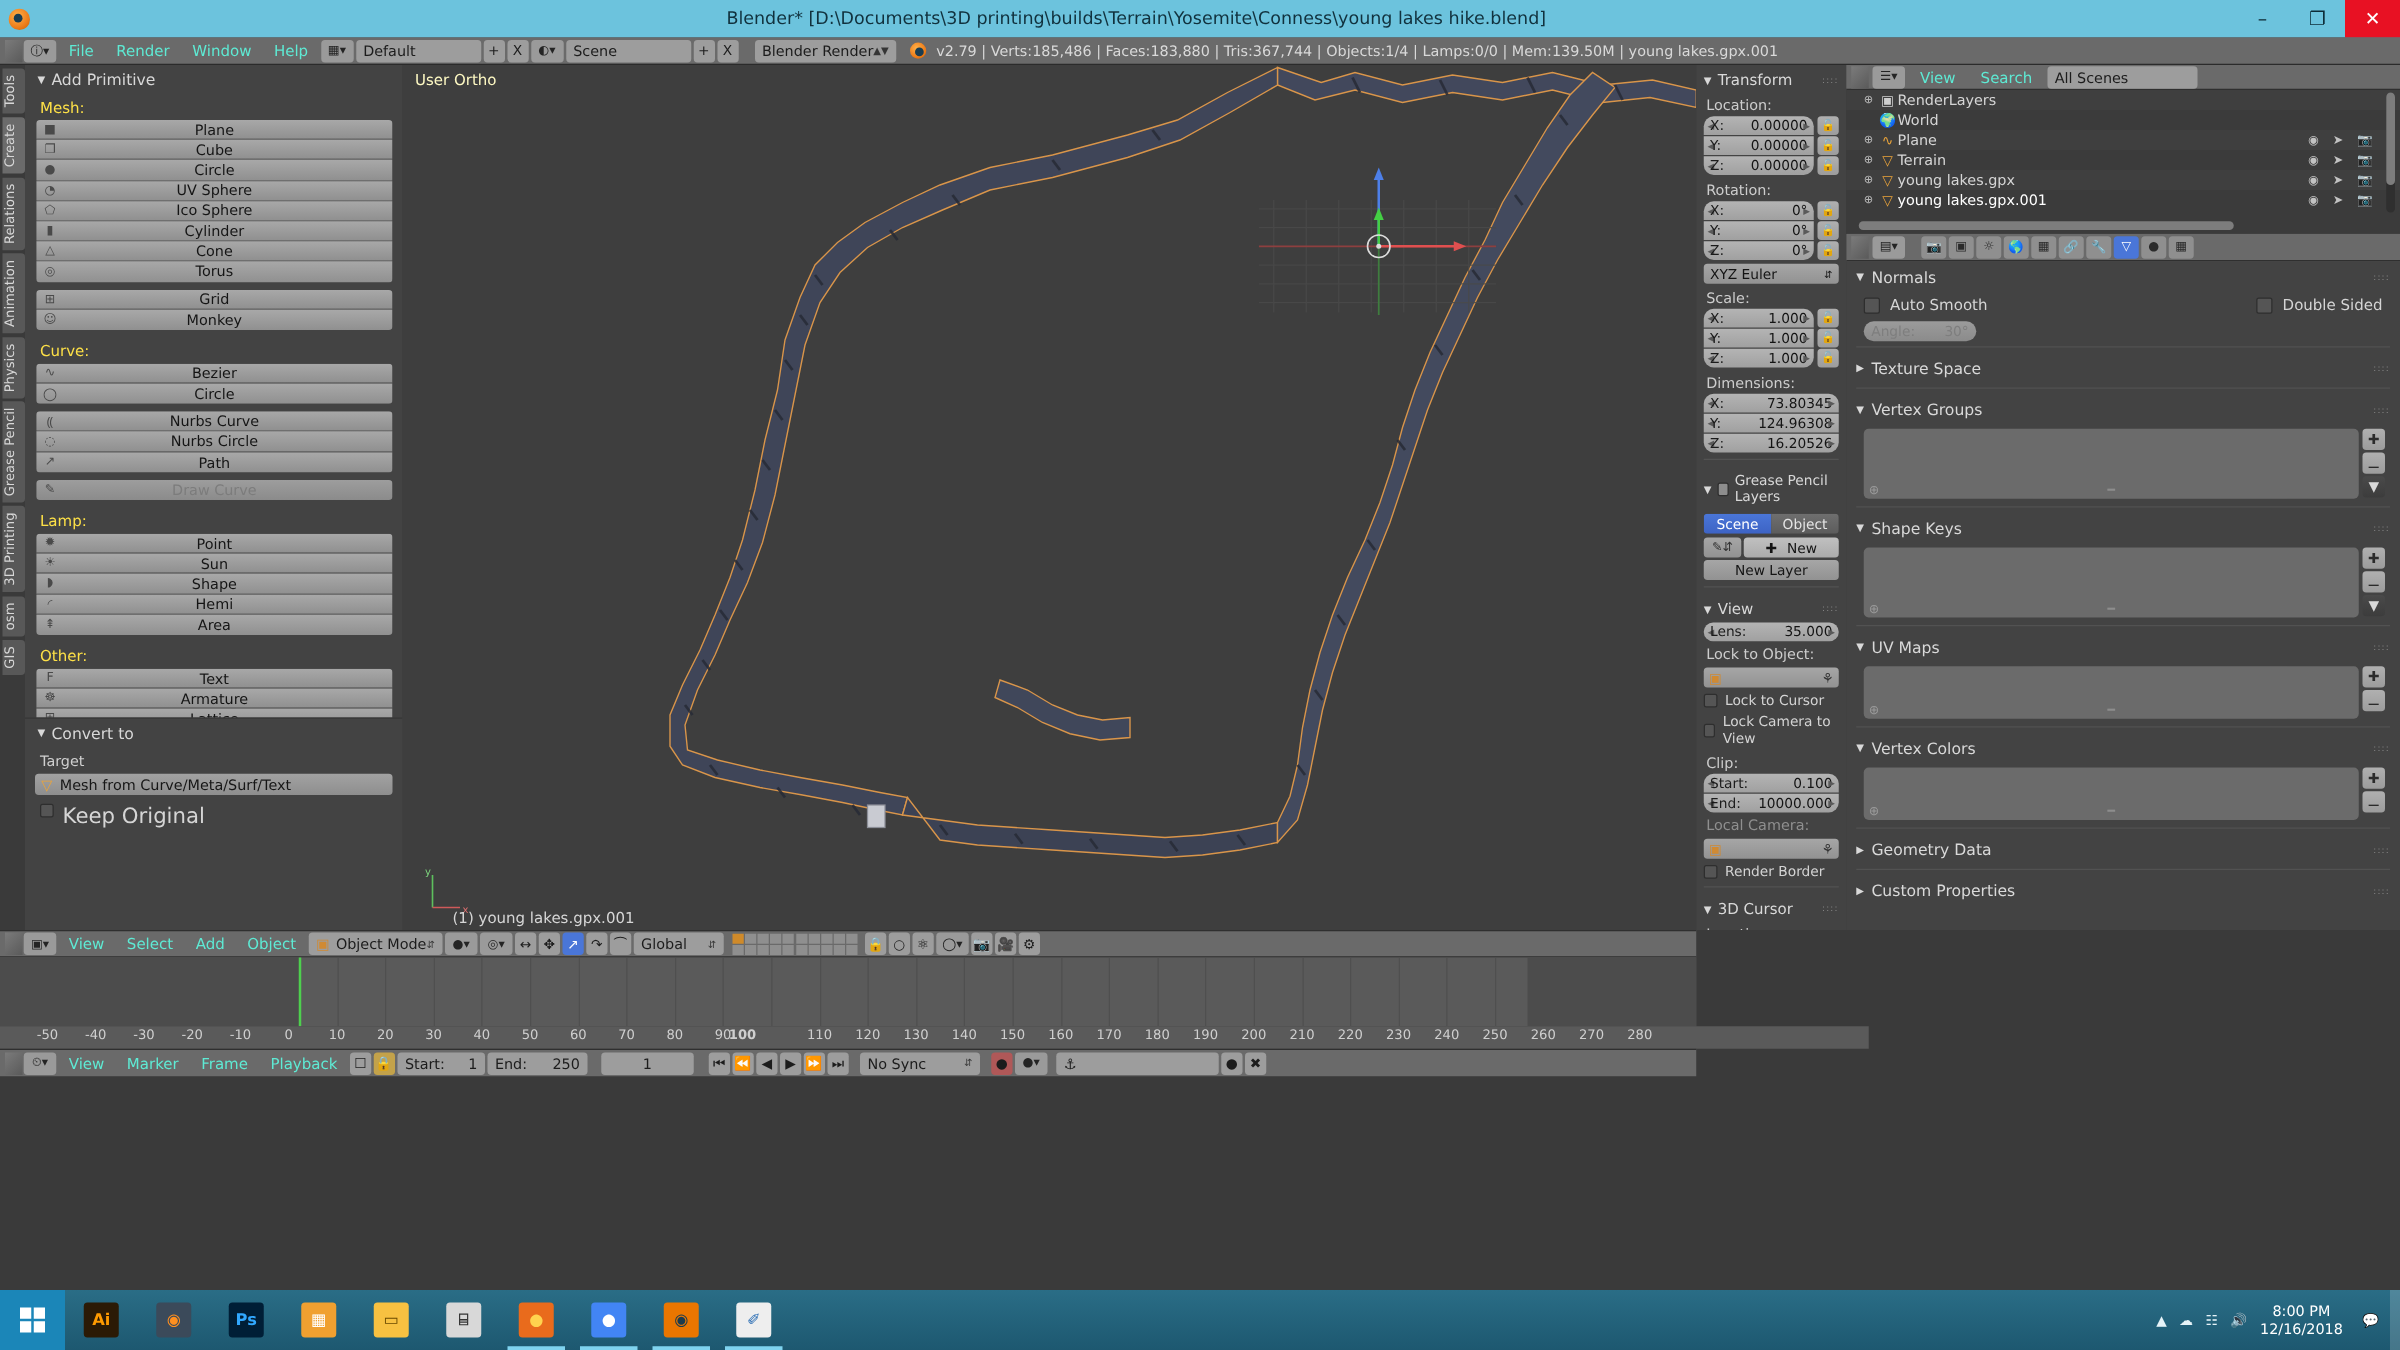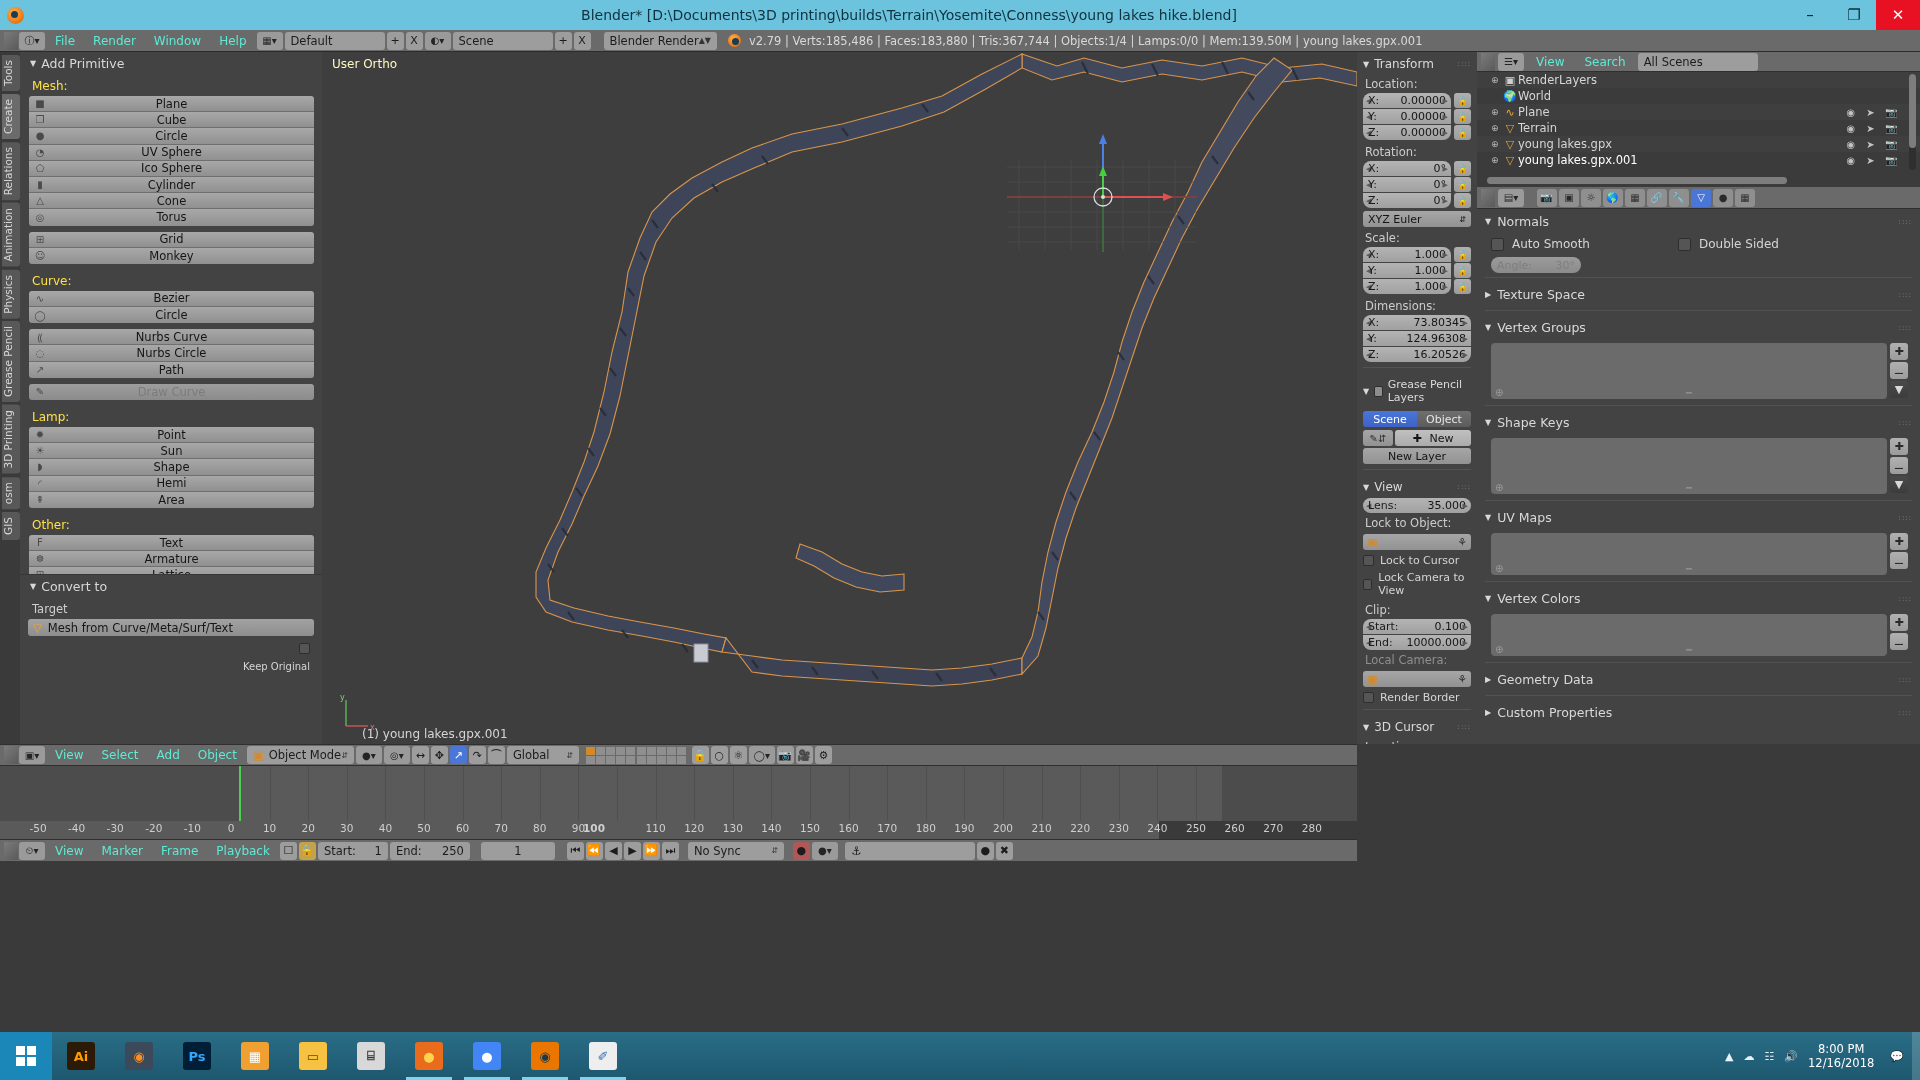--- a/index.html
+++ b/index.html
@@ -113,21 +113,21 @@
     position: absolute; left: 20px; top: 522px; width: 302px; height: 170px;
     background: #434343; border-top: 1px solid #373737;
   }
   .fieldrow { margin: 4px 8px; }
   .lbl { font-size: 11.5px; color: #cfcfcf; padding-left: 4px; }
   .selectbox {
     display:flex; align-items:center; height: 17px; border-radius: 3px;
     background: linear-gradient(#a2a2a2,#8e8e8e); color:#161616; font-size: 11.5px;
     padding: 0 5px; margin-top: 3px;
   }
-  .cbrow { display:flex; align-items:flex-end; gap:7px; margin: 7px 12px; font-size:10px; color:#d5d5d5;flex-direction:column;}
+  .cbrow { display:flex; align-items:flex-start; gap:7px; margin: 7px 12px; font-size:17px; color:#d5d5d5;}
   .cbox { width: 11px; height: 11px; border-radius: 2px; background:#555; border:1px solid #2e2e2e; }
   .cbox.on { background:#8d8d8d; }
 
   
   .viewport {
     position: absolute; left: 322px; top: 52px; width: 1035px; height: 692px;
     background: #3e3e3e; overflow: hidden;
   }
   .vp-label { position:absolute; left: 10px; top: 5px; font-size: 12px; color:#fef9c3; }
   .vp-obj { position:absolute; left: 40px; top: 675px; font-size: 12px; color:#d6d6d6; }
@@ -227,21 +227,21 @@
     width: 20px; height: 18px; border-radius: 3px; background:#8f8f8f;
     display:flex; align-items:center; justify-content:center; font-size:10px; color:#2b2b2b;
   }
   .ptab.active { background:#4a76d8; color:#fff; }
   .p-sec {
     display:flex; align-items:center; gap:6px; padding: 5px 8px 4px 8px;
     font-size: 12.5px; color:#d9d9d9;
   }
   .p-sec .dots { margin-left:auto; letter-spacing:1px; font-size:7px; color:#8b8b8b; }
   .p-hr { height:1px; background:#525252; margin: 4px 8px; }
-  .p-cbrow { display:flex; align-items:center; gap: 88px; padding: 4px 14px; }
+  .p-cbrow { display:flex; align-items:center; gap: 88px; padding: 4px 14px; justify-content: space-between; }
   .p-cb { display:flex; align-items:center; gap:8px; font-size:12px; color:#d5d5d5; }
   .p-cb .cbox { width:13px; height:13px; }
   .p-num {
     display:flex; align-items:center; height:16px; width: 90px; margin: 2px 14px;
     background: linear-gradient(#9b9b9b,#8b8b8b); border-radius: 8px;
     font-size:11px; color:#7e7e7e; padding: 0 6px;
   }
   .p-num .nv { margin-left:auto; }
   .listbox {
     display:flex; margin: 4px 12px 6px 14px; gap: 3px;
@@ -270,21 +270,21 @@
   }
   .timeline {
     position:absolute; left:0; top: 766px; width: 1357px; height: 55px;
     background:#5a5a5a;
   }
   .tl-left { position:absolute; left:0; top:0; width:240px; height:55px; background:#4c4c4c; }
   .tl-right { position:absolute; left:1222px; top:0; width:135px; height:55px; background:#4c4c4c; }
   .tl-playhead { position:absolute; left:239px; top:0; width:2px; height:55px; background:#4ed04e; }
   .tl-ticks { position:absolute; left:0; top:0; width:1357px; height:55px; }
   .tl-ticks i { position:absolute; top:0; width:1px; height:55px; background:#4f4f4f; }
-  .tl-nums { position:absolute; left:0; top: 821px; width: 1159px; height: 18px; background:#5a5a5a;padding-left:28px; }
+  .tl-nums { position:absolute; left:0; top: 821px; width: 1495px; height: 18px; background:#5a5a5a;padding-left:28px; }
   .tl-nums span { position:absolute; top:1px; transform: translateX(-50%); font-size:10.5px; color:#cfcfcf; }
   .tl-foot {
     position:absolute; left:0; top: 839px; width: 1357px; height: 22px;
     background:#6a6a6a; display:flex; align-items:center; padding-left:4px;
     border-top:1px solid #2f2f2f;
   }
 
   
   .taskbar {
     position:absolute; left:0; top: 1032px; width:1920px; height:48px;

